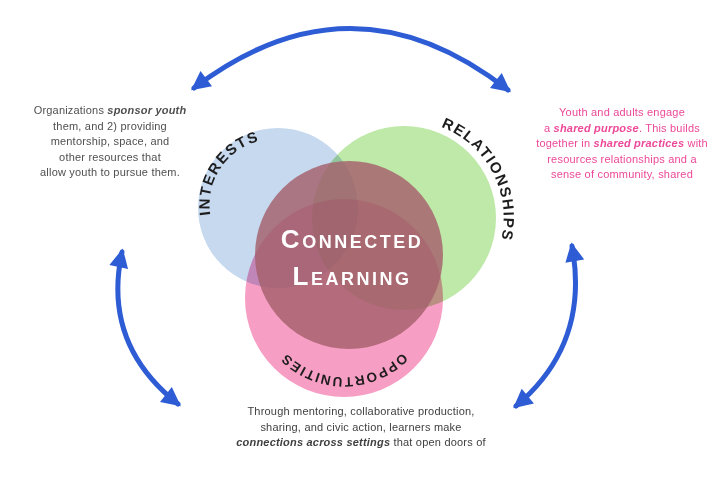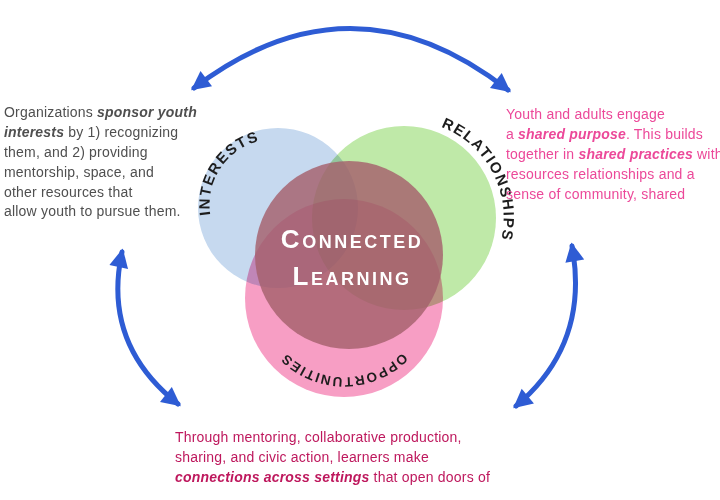--- a/index.html
+++ b/index.html
@@ -5,21 +5,22 @@
   html, body { margin: 0; padding: 0; }
   body {
     width: 720px; height: 500px; position: relative;
     background: #ffffff;
     font-family: "Liberation Sans", sans-serif;
     overflow: hidden;
   }
   .stage { position: absolute; inset: 0; width: 720px; height: 500px; }
   .annotation {
     position: absolute;
-    font-size: 14px;
+    text-align: center;
+    font-size: 11px;
     line-height: 1.42;
     letter-spacing: 0.2px;
     color: #4f4f4f;
   }
   .annotation .em { font-weight: 700; font-style: italic; }
   .arc-label {
     font-family: "Liberation Sans", sans-serif;
     font-weight: 700;
     font-size: 15px;
     letter-spacing: 1.5px;
@@ -69,32 +70,31 @@
   <text class="arc-label arc-label-small" fill="#1d1d1d">
     <textPath href="#opportunities-arc" startOffset="50%" text-anchor="middle">OPPORTUNITIES</textPath>
   </text>
 
   <text class="center-title" x="352" y="248" text-anchor="middle" fill="#ffffff">Connected</text>
   <text class="center-title" x="352" y="285" text-anchor="middle" fill="#ffffff">Learning</text>
 </svg>
 
 <div class="annotation" style="left: 4px; top: 103px; width: 212px; color: rgb(79, 79, 79);">
     <div><span>Organizations </span><span class="em">sponsor youth</span></div>
-    <div><span class="em">interests</span><span> by 1) recognizing</span></div>
     <div><span>them, and 2) providing</span></div>
     <div><span>mentorship, space, and</span></div>
     <div><span>other resources that</span></div>
     <div><span>allow youth to pursue them.</span></div>
   </div>
 
 <div class="annotation" style="left: 486px; top: 105px; width: 232px; color: #ec4899; margin-left: 20px;">
     <div><span>Youth and adults engage</span></div>
     <div><span>a </span><span class="em">shared purpose</span><span>. This builds</span></div>
     <div><span>together in </span><span class="em">shared practices</span><span> with</span></div>
     <div><span>resources relationships and a</span></div>
     <div><span>sense of community, shared</span></div>
   </div>
 
-<div class="annotation" style="left: 175px; top: 404px; width: 372px; color: #be185d; margin-top: 24px;">
+<div class="annotation" style="left: 175px; top: 404px; width: 372px; color: #404040;">
     <div><span>Through mentoring, collaborative production,</span></div>
     <div><span>sharing, and civic action, learners make</span></div>
     <div><span class="em">connections across settings</span><span> that open doors of</span></div>
   </div>
 
 </body></html>

